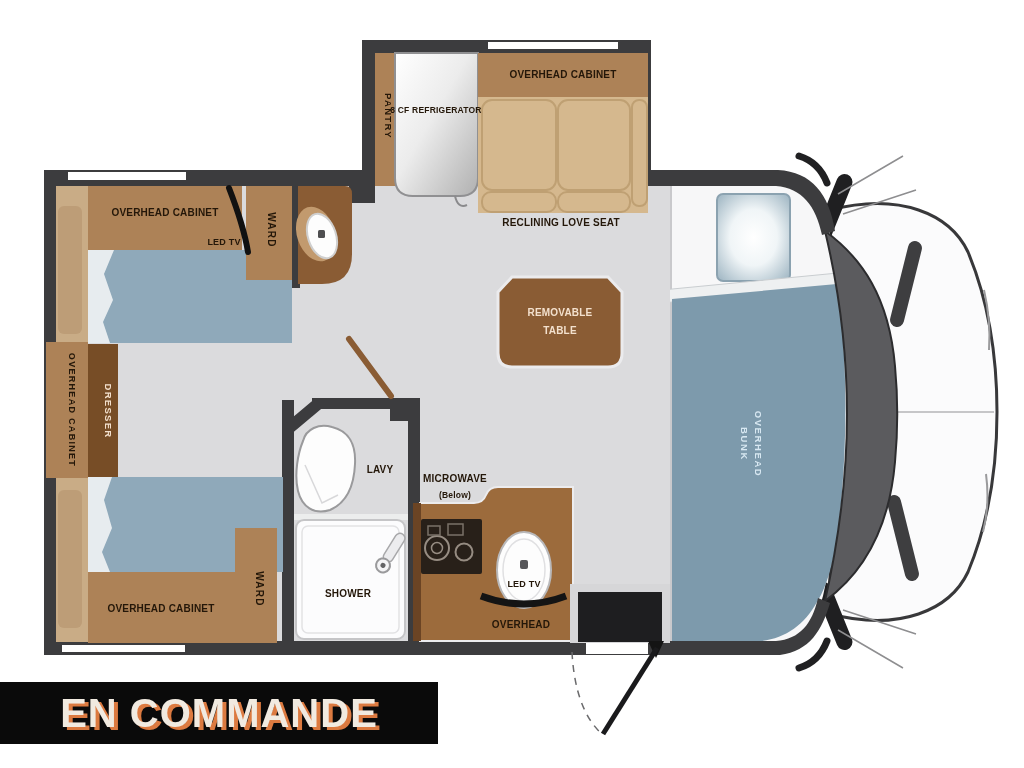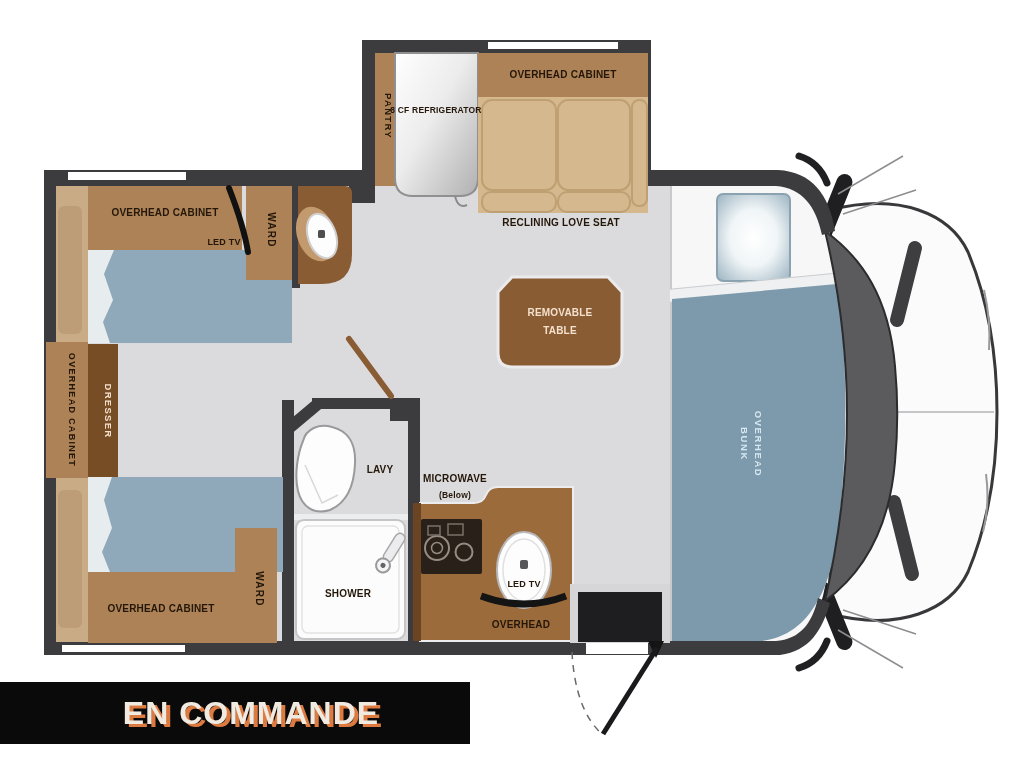--- a/index.html
+++ b/index.html
@@ -8,23 +8,23 @@
   #stage{position:absolute;left:0;top:0;width:1024px;height:768px;}
   svg text{user-select:none;}
   .label{font:700 10px "Liberation Sans",sans-serif;fill:var(--label);letter-spacing:.2px;}
   .s9{font-size:9px}.s85{font-size:8.5px}.s95{font-size:9.5px}
   .light{fill:var(--label-light);}
   .vert{letter-spacing:1.3px;}
   .bunkl{font:700 9.5px "Liberation Sans",sans-serif;fill:var(--bunk-label);letter-spacing:1.6px;}
   .wallf{fill:var(--wall);}
   .banner{position:absolute;left:0px;top:682px;width:438px;height:62px;
           background:var(--banner-bg);display:flex;align-items:center;justify-content:center;
-          font-weight:700;font-size:32px;letter-spacing:1px;color:var(--banner-text);
+          font-weight:700;font-size:40px;letter-spacing:1px;color:var(--banner-text);
           text-shadow:4px 3px 0 var(--banner-shadow);
-          font-family:"Liberation Sans",sans-serif;padding-left:32px;}
+          font-family:"Liberation Sans",sans-serif;}
 </style>
 </head>
 <body>
 
 <div id="stage">
 <svg width="1024" height="768" viewBox="0 0 1024 768">
   <defs>
     <linearGradient id="fridgeGrad" x1="0" y1="0" x2="1" y2="1">
       <stop offset="0" stop-color="#ffffff"></stop>
           <stop offset="0.45" stop-color="#ececec"></stop>

